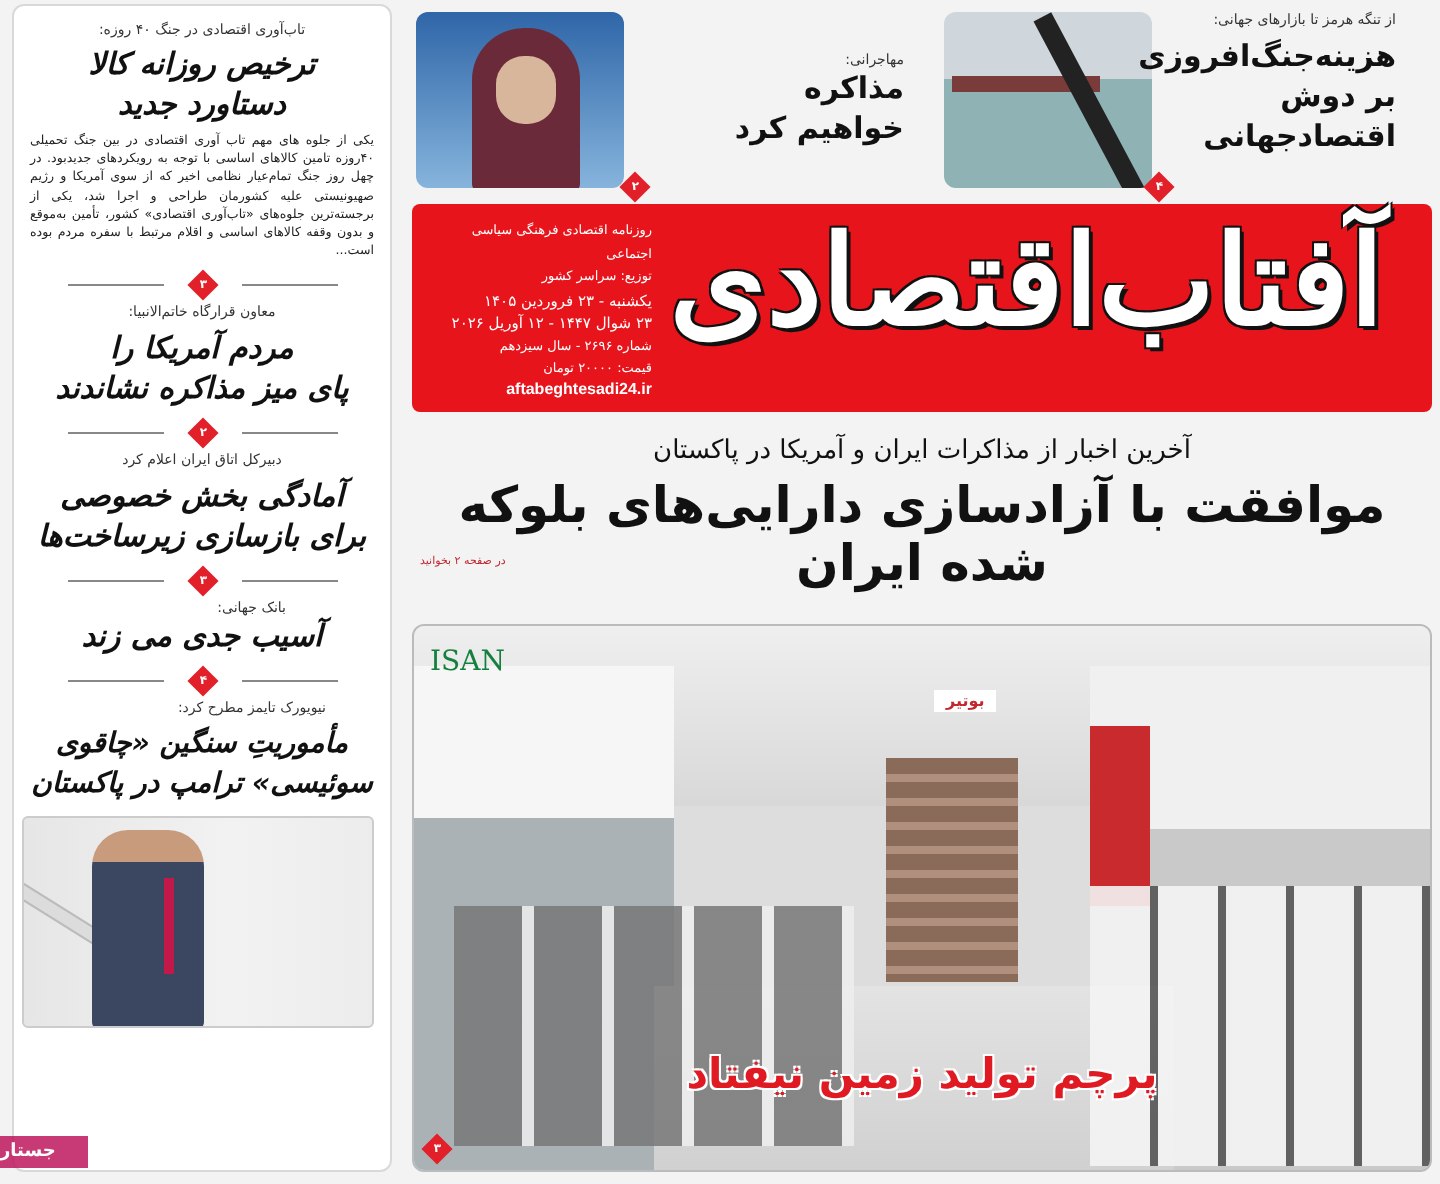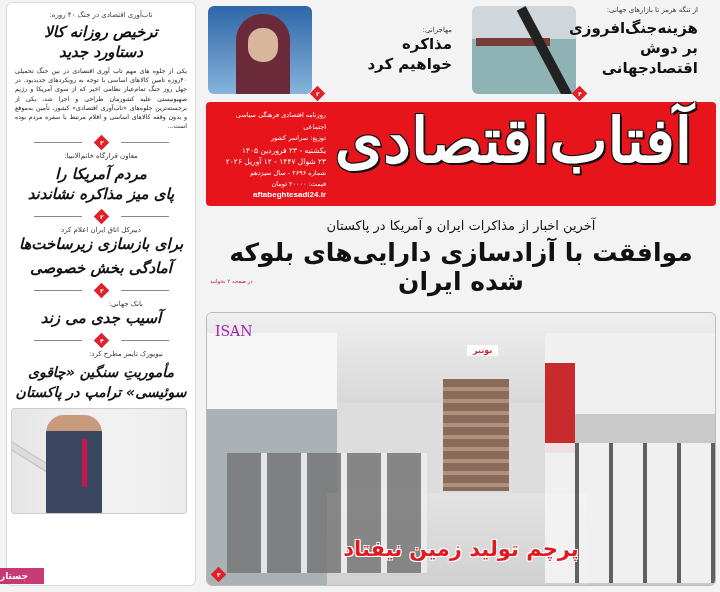--- a/index.html
+++ b/index.html
@@ -101,24 +101,24 @@
     background: #ddd; border: 1px solid #bbb;
   }
   .mp-ceiling { position: absolute; left: 0; top: 0; width: 100%; height: 90px; background: linear-gradient(180deg,#efefef,#d8d8d8); }
   .mp-left { position: absolute; left: 0; top: 20px; width: 130px; height: 254px; background: linear-gradient(180deg,#f6f6f6 0 30%,#aab2b6 30% 100%); }
   .mp-right { position: absolute; right: 0; top: 20px; width: 170px; height: 254px; background: linear-gradient(180deg,#f0f0f0 0 32%,#c9c9c9 32% 100%); }
   .mp-red { position: absolute; right: 140px; top: 50px; width: 30px; height: 90px; background: #c92a2e; }
   .mp-stairs { position: absolute; left: 236px; top: 66px; width: 66px; height: 112px; background: repeating-linear-gradient(180deg,#8a6a58 0 8px,#b08f7c 8px 12px); }
   .mp-floor { position: absolute; left: 120px; top: 180px; width: 260px; height: 100px; background: linear-gradient(180deg,#e3e3e3,#cfcfcf); }
   .mp-stoves-l { position: absolute; left: 20px; top: 140px; width: 200px; height: 120px; background: repeating-linear-gradient(90deg,#777 0 34px,#eee 34px 40px); opacity: .85; }
   .mp-stoves-r { position: absolute; right: 0; top: 130px; width: 170px; height: 140px; background: repeating-linear-gradient(90deg,#f4f4f4 0 30px,#555 30px 34px); opacity: .9; }
-  .mp-isan { position: absolute; left: 8px; top: 10px; font-family: "DejaVu Serif", serif; font-size: 14px; color: #a21caf; direction: ltr; }
+  .mp-isan { position: absolute; left: 8px; top: 10px; font-family: "DejaVu Serif", serif; font-size: 14px; color: #15803d; direction: ltr; }
   .mp-shop { position: absolute; left: 260px; top: 32px; background: #fff; color: #c1272d; font-size: 8px; font-weight: bold; padding: 1px 6px; }
   .photo-caption {
-    position: absolute; left: 0; width: 100%; top: 224px; text-align: center;
+    position: absolute; left: 0; width: 100%; top: 212px; text-align: center;
     font-size: 21px; font-weight: bold; color: #e01a22;
     text-shadow: 1px 1px 0 #fff, -1px -1px 0 #fff, 1px -1px 0 #fff, -1px 1px 0 #fff;
   }
   .mp-pnum { position: absolute; left: 6px; top: 256px; }
 </style>
 </head>
 <body>
 
 <div class="page">
 
@@ -145,22 +145,22 @@
         <div class="line"></div>
         <div class="diamond">
             <span>۲</span>
           </div>
         <div class="line"></div>
       </div>
     </div>
 
     <div>
       <div class="kicker">دبیرکل اتاق ایران اعلام کرد</div>
+      <div class="sb-title" style="margin-top:4px">آمادگی بخش خصوصی</div>
       <div class="sb-title">برای بازسازی زیرساخت‌ها</div>
-      <div class="sb-title" style="margin-top:4px">آمادگی بخش خصوصی</div>
       <div class="sep">
         <div class="line"></div>
         <div class="diamond">
             <span>۳</span>
           </div>
         <div class="line"></div>
       </div>
     </div>
 
     <div>

